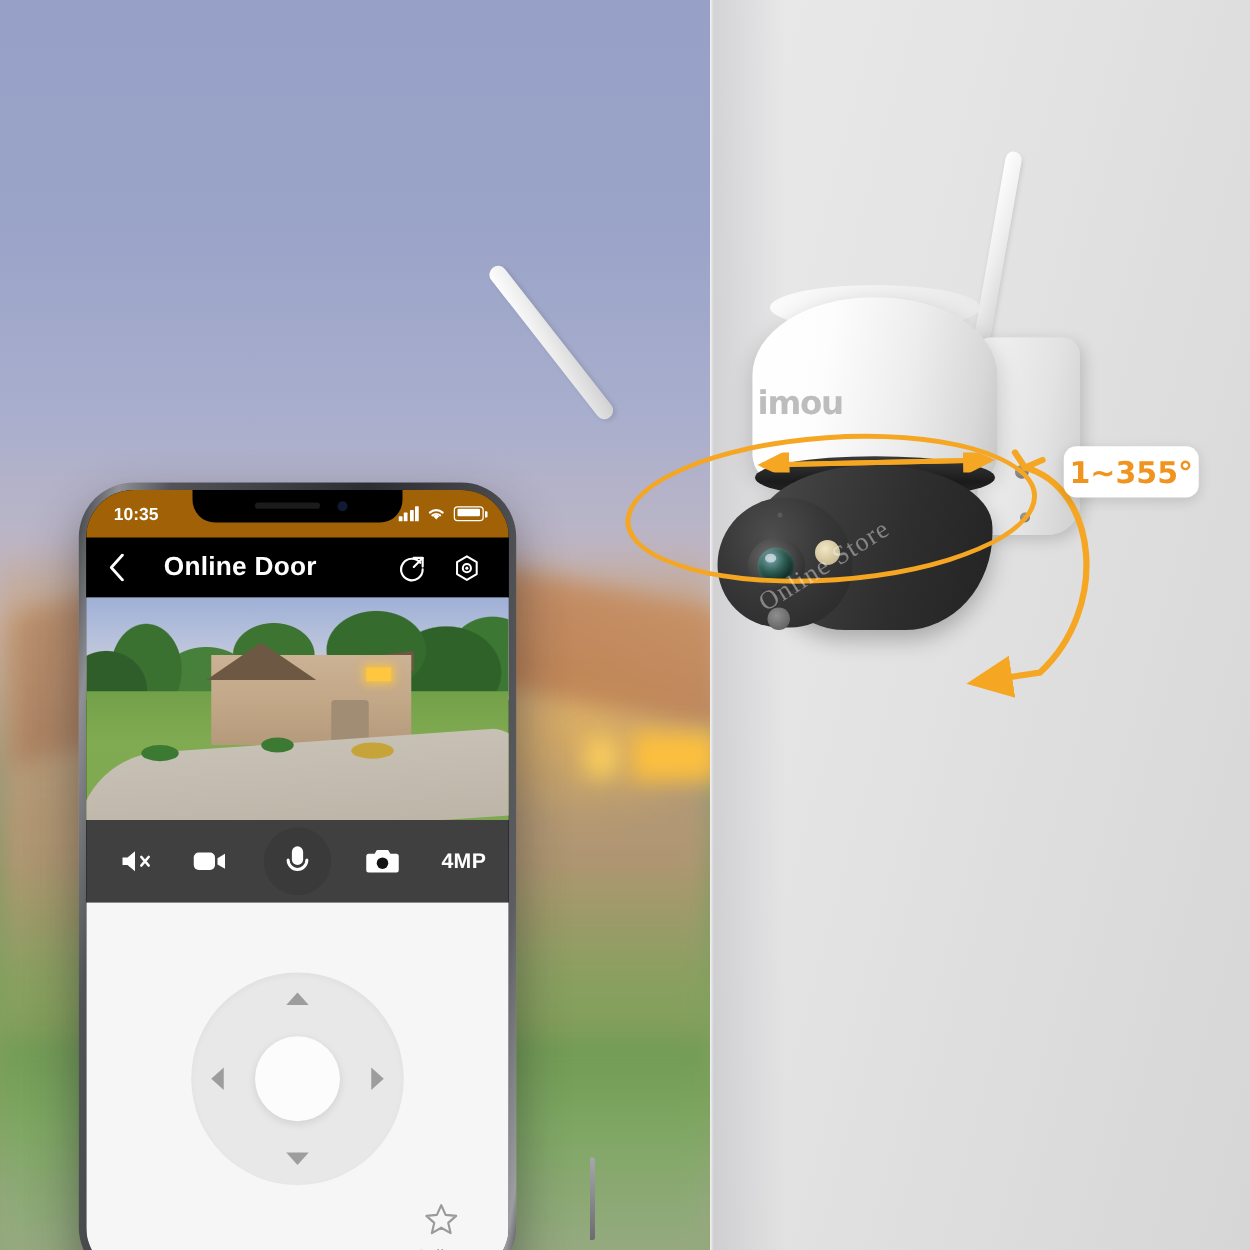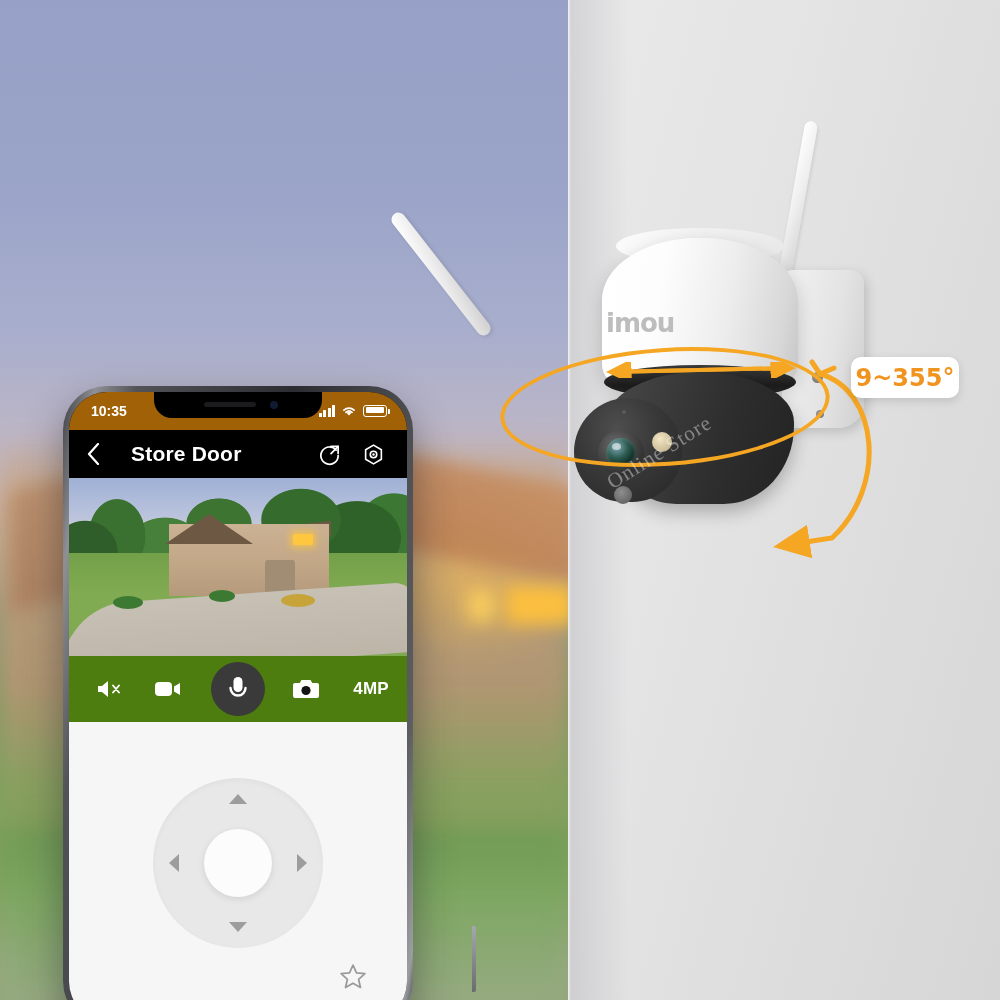--- a/index.html
+++ b/index.html
@@ -323,21 +323,21 @@
   .feed-bush {
     position: absolute;
     border-radius: 50%;
     background: #3c7a33;
   }
 
   
   .controls {
     position: relative;
     height: 66px;
-    background: #4d7c0f;
+    background: #404040;
   }
   .ctrl {
     position: absolute;
     top: 50%;
     transform: translateY(-50%);
     color: #fff;
     display: flex;
     align-items: center;
     justify-content: center;
   }
@@ -688,21 +688,21 @@
           <div class="battery">
               <i></i>
             </div>
         </div>
       </div>
 
       <div class="app-header">
         <svg class="hdr-back" viewBox="0 0 13 22">
           <path d="M11 1 2 11l9 10" stroke="#fff" stroke-width="2.2" fill="none" stroke-linecap="round" stroke-linejoin="round"></path>
         </svg>
-        <div class="hdr-title">Store Door</div>
+        <div class="hdr-title">Online Door</div>
         <svg class="hdr-share" viewBox="0 0 24 24">
           <path d="M19 7.5A9 9 0 1 0 21 13" stroke="#fff" stroke-width="1.8" fill="none" stroke-linecap="round"></path>
           <path d="M13.5 3.5H21v7.2" stroke="#fff" stroke-width="1.8" fill="none" stroke-linecap="round" stroke-linejoin="round"></path>
           <path d="M21 3.6 13.6 11" stroke="#fff" stroke-width="1.8" fill="none" stroke-linecap="round"></path>
         </svg>
         <svg class="hdr-gear" viewBox="0 0 24 24">
           <path d="M12 2.2 20.2 7v10L12 21.8 3.8 17V7Z" stroke="#fff" stroke-width="1.7" fill="none" stroke-linejoin="round"></path>
           <circle cx="12" cy="12" r="3.4" stroke="#fff" stroke-width="1.7" fill="none"></circle>
           <circle cx="12" cy="12" r="1.3" fill="#fff"></circle>
         </svg>
@@ -813,17 +813,17 @@
         <marker id="ah-t" markerWidth="8" markerHeight="8" refX="6" refY="4" orient="auto">
           <path d="M0 0.6 L7.4 4 L0 7.4 Z" fill="#f5a623"></path>
         </marker>
       </defs>
       <path d="M60 18 C 118 34, 128 130, 72 182 L 20 190" stroke="#f5a623" stroke-width="5" fill="none" stroke-linecap="round" marker-end="url(#ah-t)"></path>
       <path d="M60 18 L 52 6" stroke="#f5a623" stroke-width="5" fill="none" stroke-linecap="round"></path>
       <path d="M60 18 L 74 12" stroke="#f5a623" stroke-width="5" fill="none" stroke-linecap="round"></path>
     </svg>
   </div>
 
-  <div class="badge badge-pan">9~355°</div>
+  <div class="badge badge-pan">1~355°</div>
 
   <div class="watermark">Online Store</div>
 
 </div>
 
 </body></html>

